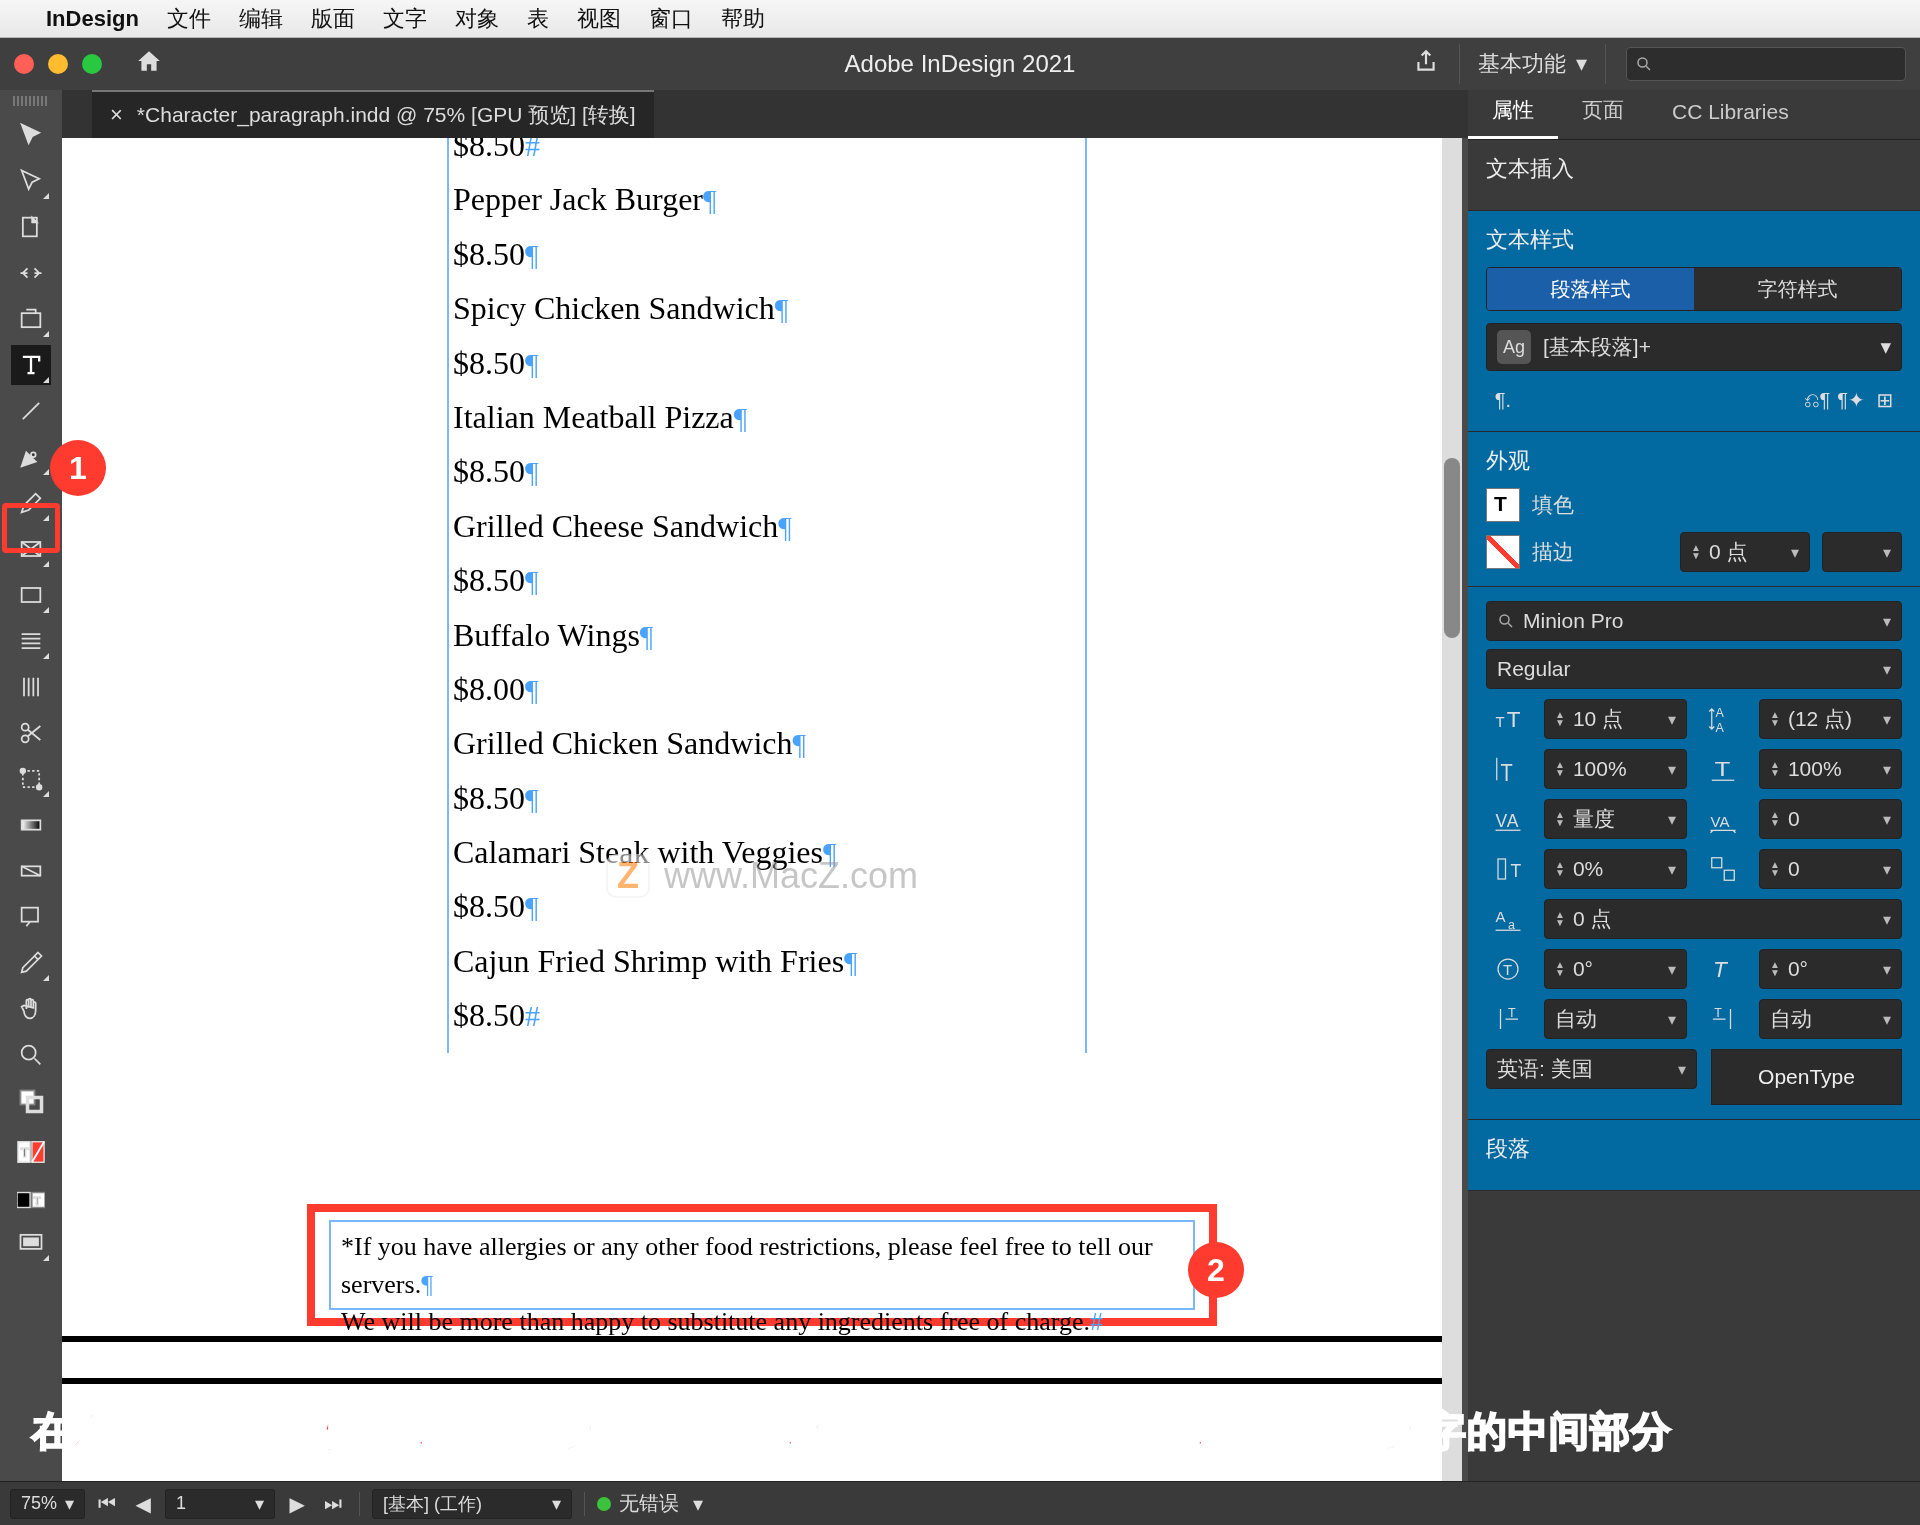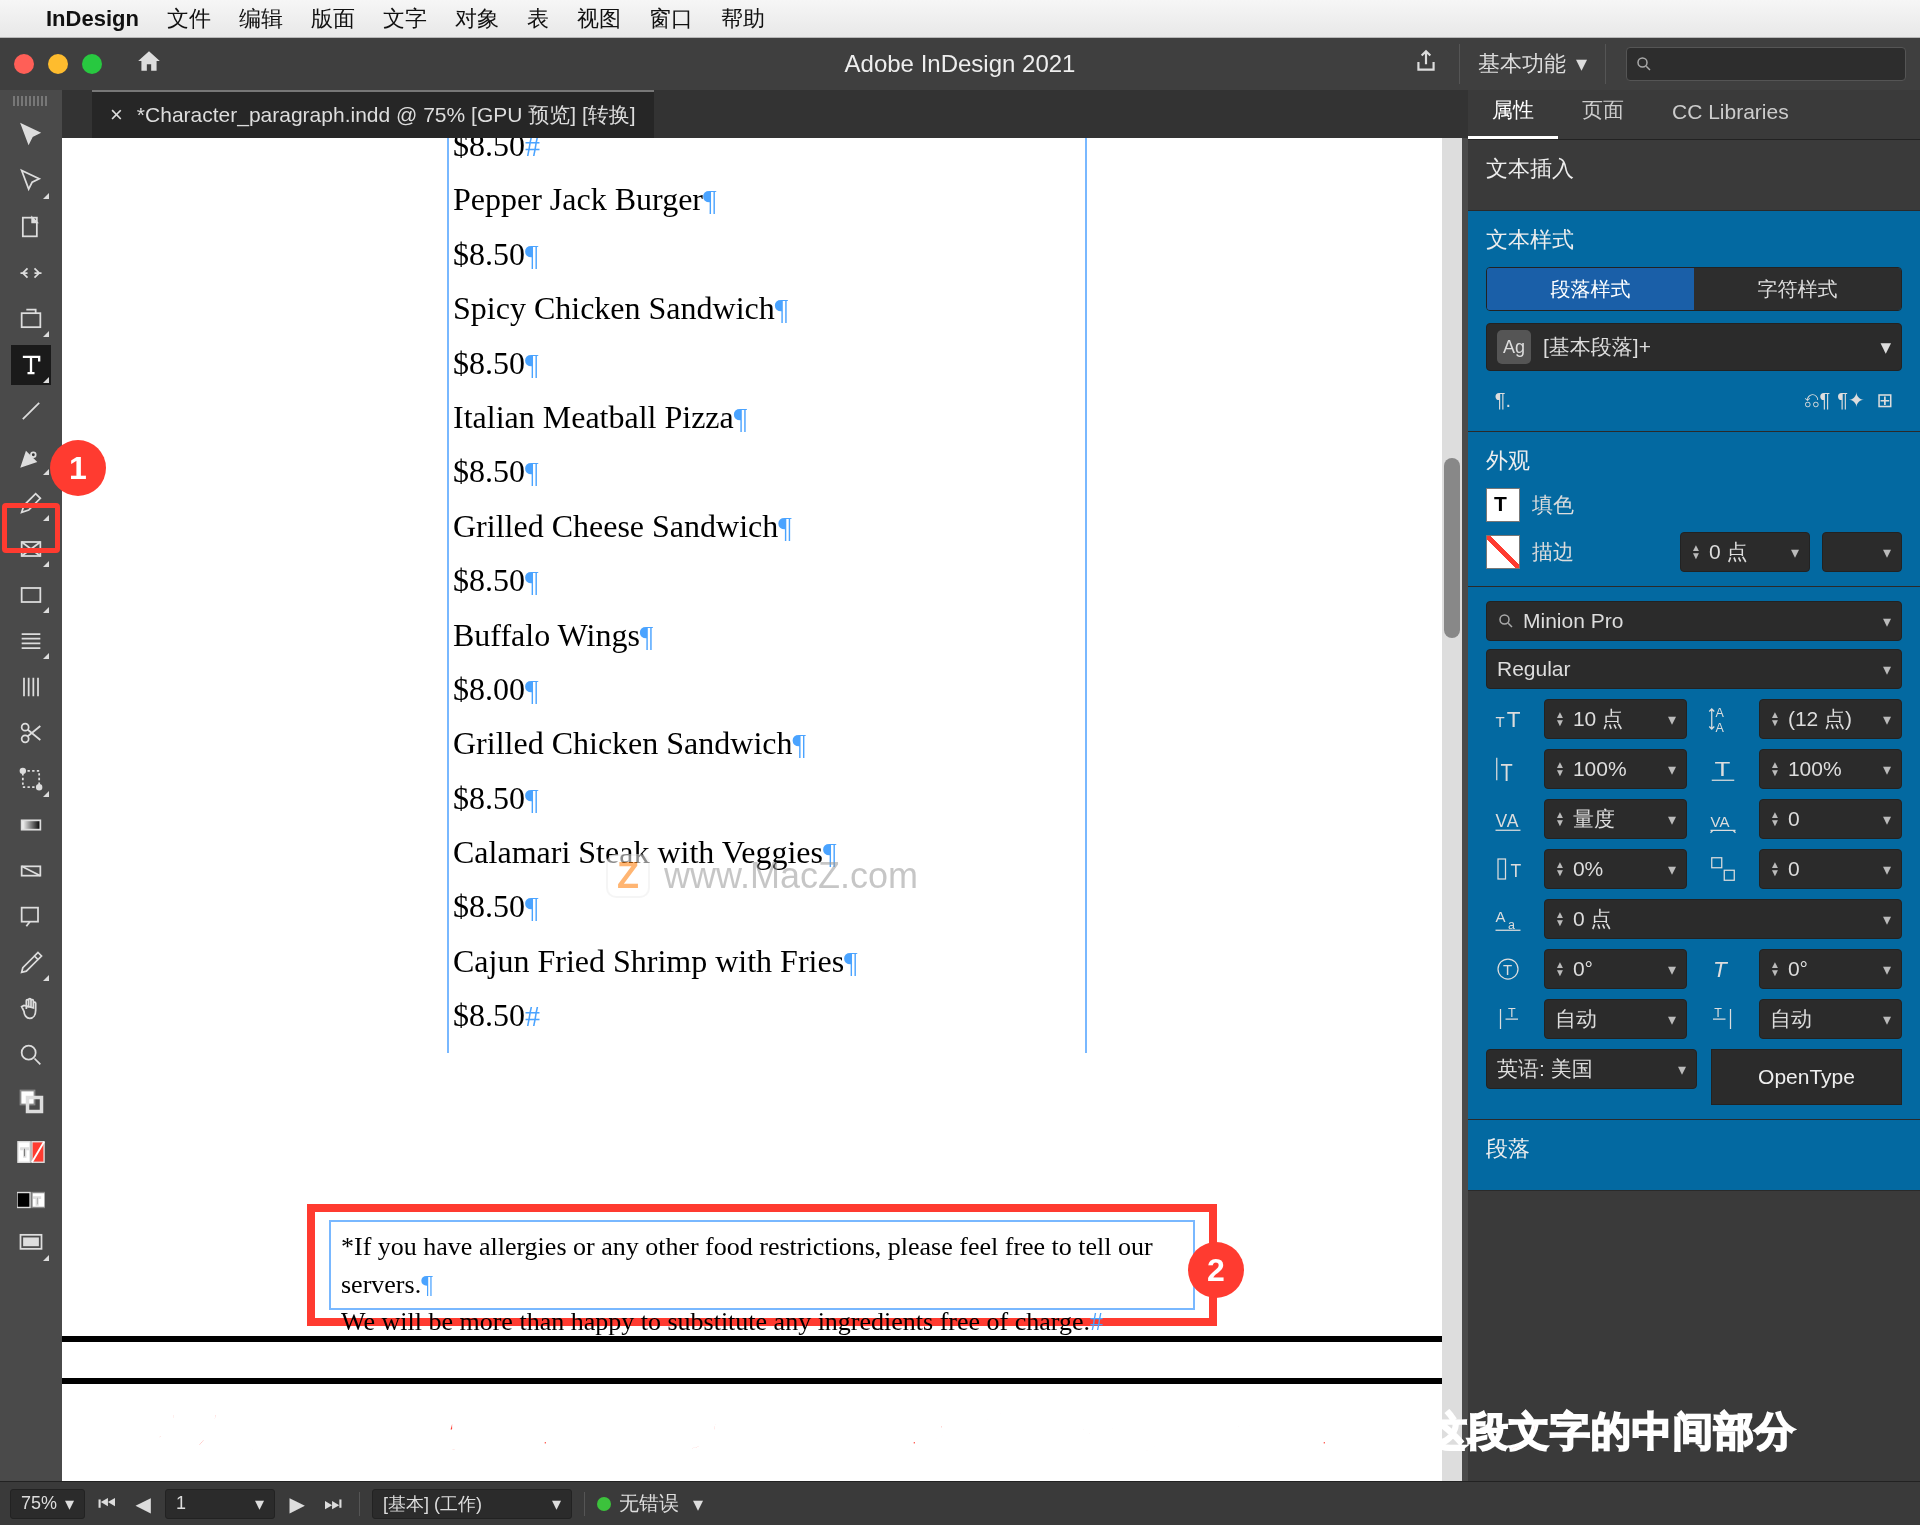--- a/index.html
+++ b/index.html
@@ -111,21 +111,21 @@
   .btn-opentype { height:56px; background:#2b2b2b; border:1px solid #222; border-radius:0; display:flex; align-items:center; justify-content:center; color:#eee;}
   
   
   .status-bar { height:44px; background:#3a3a3a; display:flex; align-items:center; color:#ddd; font-size:20px; padding:0 10px; gap:8px; border-top:1px solid #222;}
   .status-bar .sb-sel { height:30px; background:#2b2b2b; border:1px solid #222; border-radius:3px; padding:0 10px; display:flex; align-items:center; gap:8px; font-size:18px;}
   .status-bar .nav-btn { width:28px; height:28px; display:flex; align-items:center; justify-content:center; color:#ddd;}
   .status-bar .sep { width:1px; height:24px; background:#555; margin:0 4px;}
   .status-bar .dot.green { width:14px; height:14px; border-radius:50%; background:#3cc23c; }
 
   
-  .instruction { position:absolute; left:0; right:0; bottom:66px; text-align:center; font-size:40px; font-weight:700;
+  .instruction { position:absolute; left:0; right:0; bottom:66px; font-size:40px; font-weight:700;
     color:#ff3b30; -webkit-text-stroke:2px #fff; text-stroke:2px #fff; pointer-events:none; letter-spacing:1px;padding-left:32px;}
 </style>
 </head>
 <body>
 
 <div class="mac-menubar">
   <span class="apple"></span>
   <span class="app-name">InDesign</span>
   <span>文件</span>
   <span>编辑</span>

